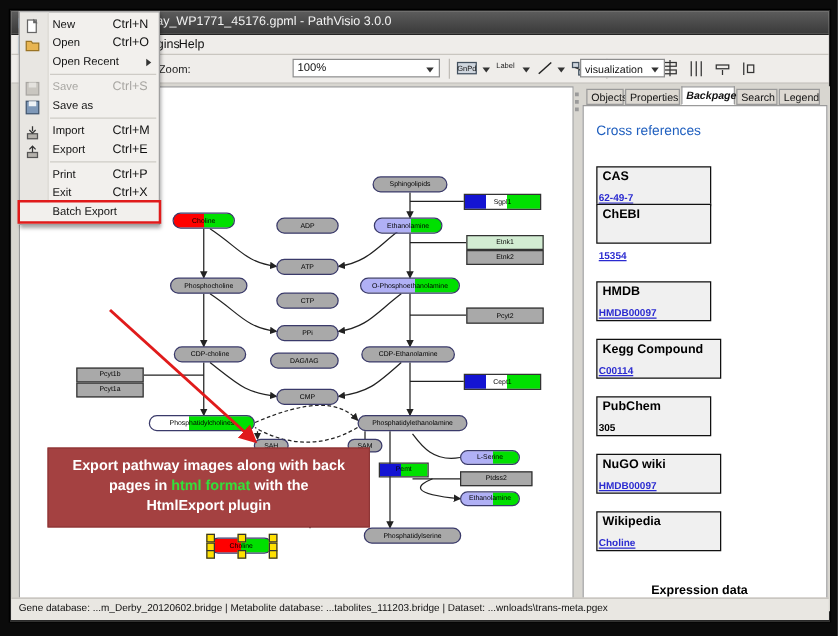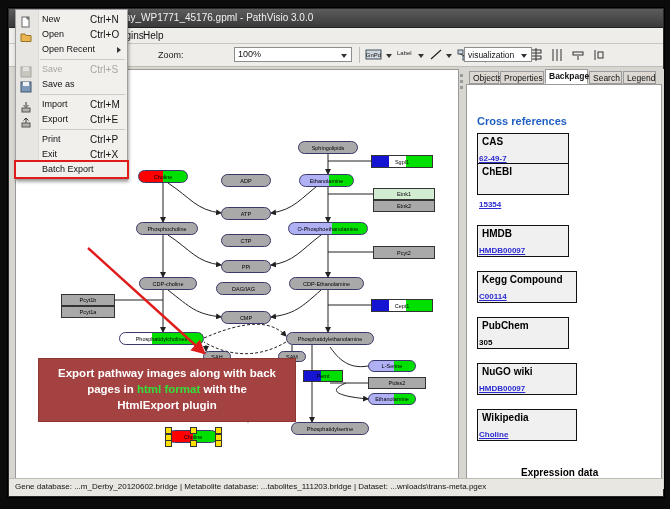--- a/index.html
+++ b/index.html
@@ -32,21 +32,21 @@
   .canvas{position:absolute;left:0;top:0;width:442px;height:420px;}
   .splitter{position:absolute;left:450px;top:2px;width:6px;height:420px;background:#d8d6d0;}
   .splitter i{position:absolute;left:1px;top:5px;width:3px;height:3px;background:#9a9a9a;}
   .sidebar{position:absolute;left:457px;top:2px;width:198px;height:420px;background:#d8d6d0;}
   .tabs{position:relative;height:15px;}
   .tab{position:absolute;top:2px;height:13px;font-size:8.5px;color:#111;background:#ddd9d2;
        border:1px solid #9a9a9a;padding:1px 3px 0 3px;box-sizing:border-box;line-height:11px;}
   .tab.active{top:0;height:15px;background:#fff;border-bottom:1px solid #fff;font-weight:bold;z-index:2;}
   .sbody{position:absolute;left:0;top:15px;width:196px;height:403px;background:#fff;
          border:1px solid #9a9a9a;box-sizing:border-box;overflow:hidden;}
-  .xref-title{position:absolute;left:10px;top:14px;font-size:11px;font-weight:bold;color:#1f5fbf;margin-top:16px;}
+  .xref-title{position:absolute;left:10px;top:14px;font-size:11px;font-weight:normal;color:#1f5fbf;}
   .xhdr{position:absolute;left:10px;width:92px;height:32px;background:#f0f0f0;border:1px solid #111;
         box-sizing:border-box;font-size:10px;font-weight:bold;color:#000;padding:2px 0 0 4px;}
   .xval{position:absolute;left:12px;font-size:8px;color:#2a2ad0;text-decoration:underline;font-weight:bold;}
   .xval.plain{color:#000;text-decoration:none;}
   .expr{position:absolute;left:10px;top:382px;font-size:10px;font-weight:bold;color:#000;padding-left:44px;}
   .statusbar{position:absolute;left:0;bottom:0;width:100%;height:17px;background:#e9e7e2;
              border-top:1px solid #bfbcb6;}
   .statusbar .st{position:absolute;left:6px;top:3px;font-size:8px;color:#111;white-space:nowrap;}
   
   .menupop{position:absolute;left:6px;top:0px;width:111px;background:#f2f0ed;border:1px solid #a0a0a0;
@@ -110,21 +110,21 @@
           </svg>
     </div>
     <div class="sep" style="left:48px;"></div>
     <div class="tbtn" style="left:54px;">
       <svg width="14" height="16">
             <rect x="2" y="2" width="10" height="11" fill="#7e98b8" stroke="#41566f"></rect>
             <rect x="4" y="2" width="6" height="4" fill="#eef2f6"></rect>
           </svg>
     </div>
     <div class="sep" style="left:72px;"></div>
-    <div class="tlabel" style="left:118px;margin-left:31px;">Zoom:</div>
+    <div class="tlabel" style="left:118px;">Zoom:</div>
     <div class="zoomsel">
       <span>100%</span>
       <span class="caret"></span>
     </div>
     <div class="sep" style="left:350px;"></div>
     <div class="tbtn" style="left:356px;">
       <svg width="18" height="16">
             <rect x="1" y="3" width="15" height="9" fill="#cfd6de" stroke="#43515f"></rect>
             <text x="8.5" y="10" font-size="6" text-anchor="middle" fill="#111" font-family="Liberation Sans">GnPd</text>
           </svg>
@@ -368,21 +368,21 @@
     <div class="splitter">
           <i></i>
           <i style="top:11px"></i>
           <i style="top:17px"></i>
         </div>
 
     <div class="sidebar">
       <div class="tabs" id="sbtabs">
             <div class="tab" style="left: 3px; width: 30px;">Objects</div>
             <div class="tab" style="left: 34px; width: 44px;">Properties</div>
-            <div class="tab active" style="left: 79px; width: 43px;">Backpage</div>
+            <div class="tab active" style="left: 79px; width: 43px; font-style: italic;">Backpage</div>
             <div class="tab" style="left: 123px; width: 33px;">Search</div>
             <div class="tab" style="left: 157px; width: 33px;">Legend</div>
           </div>
       <div class="sbody">
         <div class="xref-title">Cross references</div>
         <div id="xrefs">
               <div class="xhdr" style="top: 48px;">CAS</div>
               <div class="xval" style="top: 69px;">62-49-7</div>
               <div class="xhdr" style="top: 78px;">ChEBI</div>
               <div class="xval" style="top: 115px;">15354</div>

